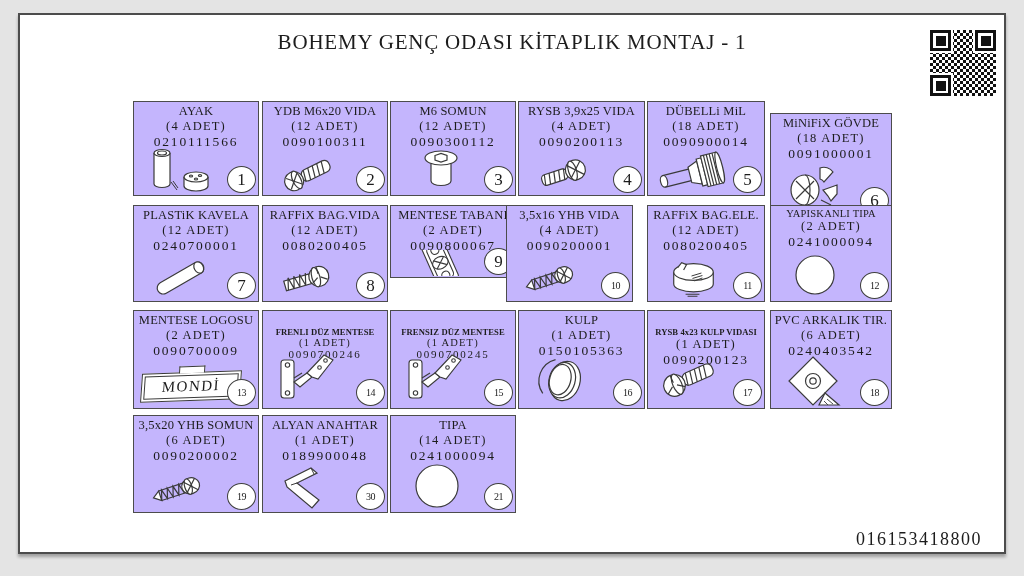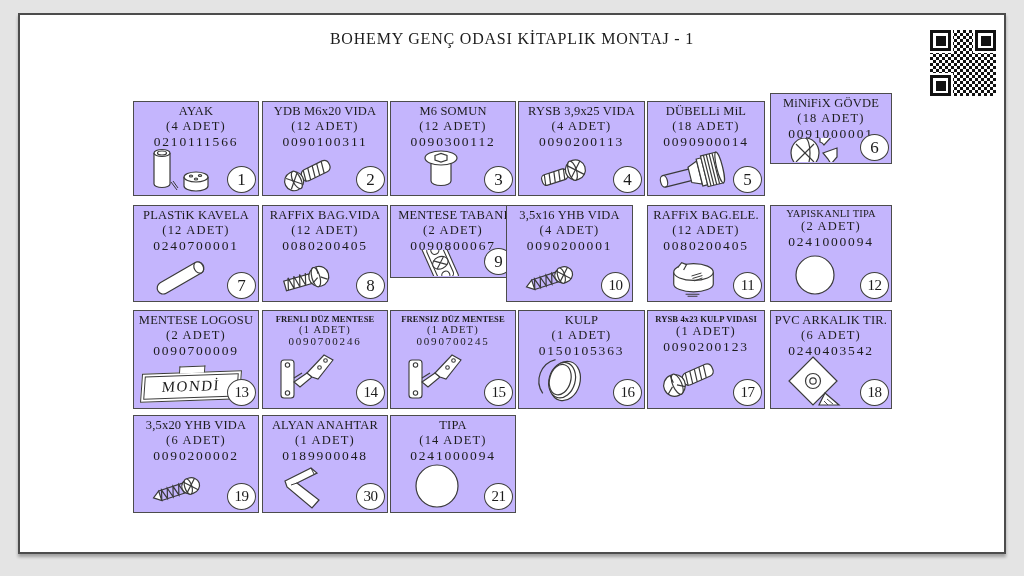--- a/index.html
+++ b/index.html
@@ -1,33 +1,33 @@
 <!DOCTYPE html>
 <html><head>
 <meta charset="utf-8">
 <style>
   html,body{margin:0;padding:0;}
   body{width:1024px;height:576px;background:#e4e4e4;font-family:"Liberation Serif","DejaVu Serif",serif;color:#1c1c1c;overflow:hidden;position:relative;}
   .sheet{position:absolute;left:18px;top:13px;width:988px;height:541px;background:#fff;border:2px solid #4c4c4c;box-shadow:0 3px 3px rgba(0,0,0,0.30);box-sizing:border-box;}
-  .title{position:absolute;left:0;right:0;top:15px;text-align:center;font-size:16px;letter-spacing:0.8px;white-space:nowrap;}
+  .title{position:absolute;left:0;right:0;top:15px;text-align:center;font-size:21px;letter-spacing:0.8px;white-space:nowrap;}
   
   .qr{position:absolute;left:910px;top:15px;width:66px;height:66px;background:conic-gradient(#111 25%,#fff 0 50%,#111 0 75%,#fff 0) 0 0/6px 6px;outline:1px solid #fff;}
   .qf{position:absolute;width:15px;height:15px;border:3px solid #111;background:#fff;box-shadow:0 0 0 2px #fff;box-sizing:content-box;}
   .qf:after{content:"";position:absolute;inset:2.5px;background:#111;}
   .qf.tl{left:0;top:0}.qf.tr{right:0;top:0}.qf.bl{left:0;bottom:0}
   
   .pbox{position:absolute;border:1.5px solid #4c4c4c;background:#c4b5fd;box-sizing:border-box;text-align:center;}
   .pname{font-size:12.5px;letter-spacing:0.2px;margin-top:2px;white-space:nowrap;}
   .pname.mid{font-size:10.5px;}
-  .pname.small{font-size:8.6px;font-weight:bold;margin-top:3px;letter-spacing:0.1px;}
+  .pname.small{font-size:8.6px;font-weight:bold;margin-top:16px;letter-spacing:0.1px;}
   .pqty{font-size:12.5px;letter-spacing:1.2px;}
   .pcode{font-size:13.5px;letter-spacing:1.8px;}
   .badge{position:absolute;right:2px;bottom:2px;width:27px;height:25px;border:1.4px solid #3e3e3e;border-radius:50%;line-height:25px;text-align:center;background:#fff;}
   .badge.b1{font-size:17px;}
-  .badge.b2{font-size:15px;letter-spacing:-0.5px;}
+  .badge.b2{font-size:10px;letter-spacing:-0.5px;}
   .ill{position:absolute;left:2px;right:27px;top:44px;bottom:1px;display:flex;align-items:center;justify-content:center;overflow:hidden;}
   .ill.hi{top:34px;}
   
   .plate{position:absolute;left:7px;bottom:7px;width:100px;height:29px;border:1.5px solid #3a3a3a;background:#fff;transform:rotate(-2deg) skewX(-6deg);box-sizing:border-box;}
   .ptab{position:absolute;top:-7px;left:36px;width:26px;height:7px;border:1.5px solid #3a3a3a;border-bottom:none;background:#fff;box-sizing:border-box;}
   .plate-inner{position:absolute;inset:2px;border:1px solid #3a3a3a;display:flex;align-items:center;justify-content:center;font-size:15px;letter-spacing:1.5px;}
   .footer-code{position:absolute;right:22px;top:514px;font-size:18px;letter-spacing:1.5px;}
 </style>
 </head>
 <body>
@@ -128,21 +128,21 @@
         <rect x="50" y="15" width="5" height="28"></rect>
         <rect x="55" y="13" width="16" height="32"></rect>
         <path d="M58,13 v32 M61,13 v32 M64,13 v32 M67,13 v32" fill="none"></path>
         <ellipse cx="71" cy="29" rx="3" ry="16"></ellipse>
       </g>
         </svg>
     </div>
     <div class="badge b1">5</div>
   </div>
 
-  <div class="pbox" style="left:750px;top:78px;width:122px;height:71px">
+  <div class="pbox" style="left:750px;top:98px;width:122px;height:104px">
     <div class="pname">MiNiFiX GÖVDE</div>
     <div class="pqty">(18 ADET)</div>
     <div class="pcode">0091000001</div>
     <div class="ill">
       <svg width="88" height="50" viewBox="0 0 88 50">
           <g stroke="#3a3a3a" stroke-width="1.2" fill="#fff">
         <ellipse cx="30" cy="28" rx="14" ry="15"></ellipse>
         <path d="M30,13 a5,15 0 0 1 0,30" fill="none"></path>
         <path d="M21,19 l18,18 M39,19 l-18,18" fill="none"></path>
         <path d="M45,6 a11,11 0 0 1 13,4 l-9,10 a6,6 0 0 0 -4,-3 z"></path>
@@ -357,21 +357,21 @@
             <circle cx="38" cy="27" r="3.2"></circle>
         <polygon points="50,39 64,51 44,51"></polygon>
         <path d="M52,45 l6,5 M49,47 l4,4" stroke-width="0.9" fill="none"></path>
       </g>
         </svg>
     </div>
     <div class="badge b2">18</div>
   </div>
 
   <div class="pbox" style="left:113px;top:400px;width:126px;height:98px">
-    <div class="pname">3,5x20 YHB VIDA</div>
+    <div class="pname">3,5x20 YHB SOMUN</div>
     <div class="pqty">(6 ADET)</div>
     <div class="pcode">0090200002</div>
     <div class="ill">
       <svg width="92" height="50" viewBox="0 0 92 50">
           <g stroke="#3a3a3a" stroke-width="1.2" fill="#fff" transform="rotate(-18 46 27)">
         <polygon points="14,27 21,22 21,32"></polygon>
         <path d="M21,22 h26 M21,32 h26" fill="none"></path>
         <path d="M21,32 l3,-10 l3,10 l3,-10 l3,10 l3,-10 l3,10 l3,-10 l3,10" fill="none"></path>
         <ellipse cx="53" cy="27" rx="9" ry="8"></ellipse>
             <ellipse cx="50.5" cy="27" rx="3.5" ry="8"></ellipse>
@@ -404,13 +404,14 @@
     <div class="ill">
       <svg width="92" height="50" viewBox="0 0 92 50">
           <g stroke="#3a3a3a" stroke-width="1.2" fill="#fff">
         <circle cx="42" cy="25" r="21"></circle>
       </g>
         </svg>
     </div>
     <div class="badge b2">21</div>
   </div>
 
+  <div class="footer-code">016153418800</div>
 </div>
 
 </body></html>

